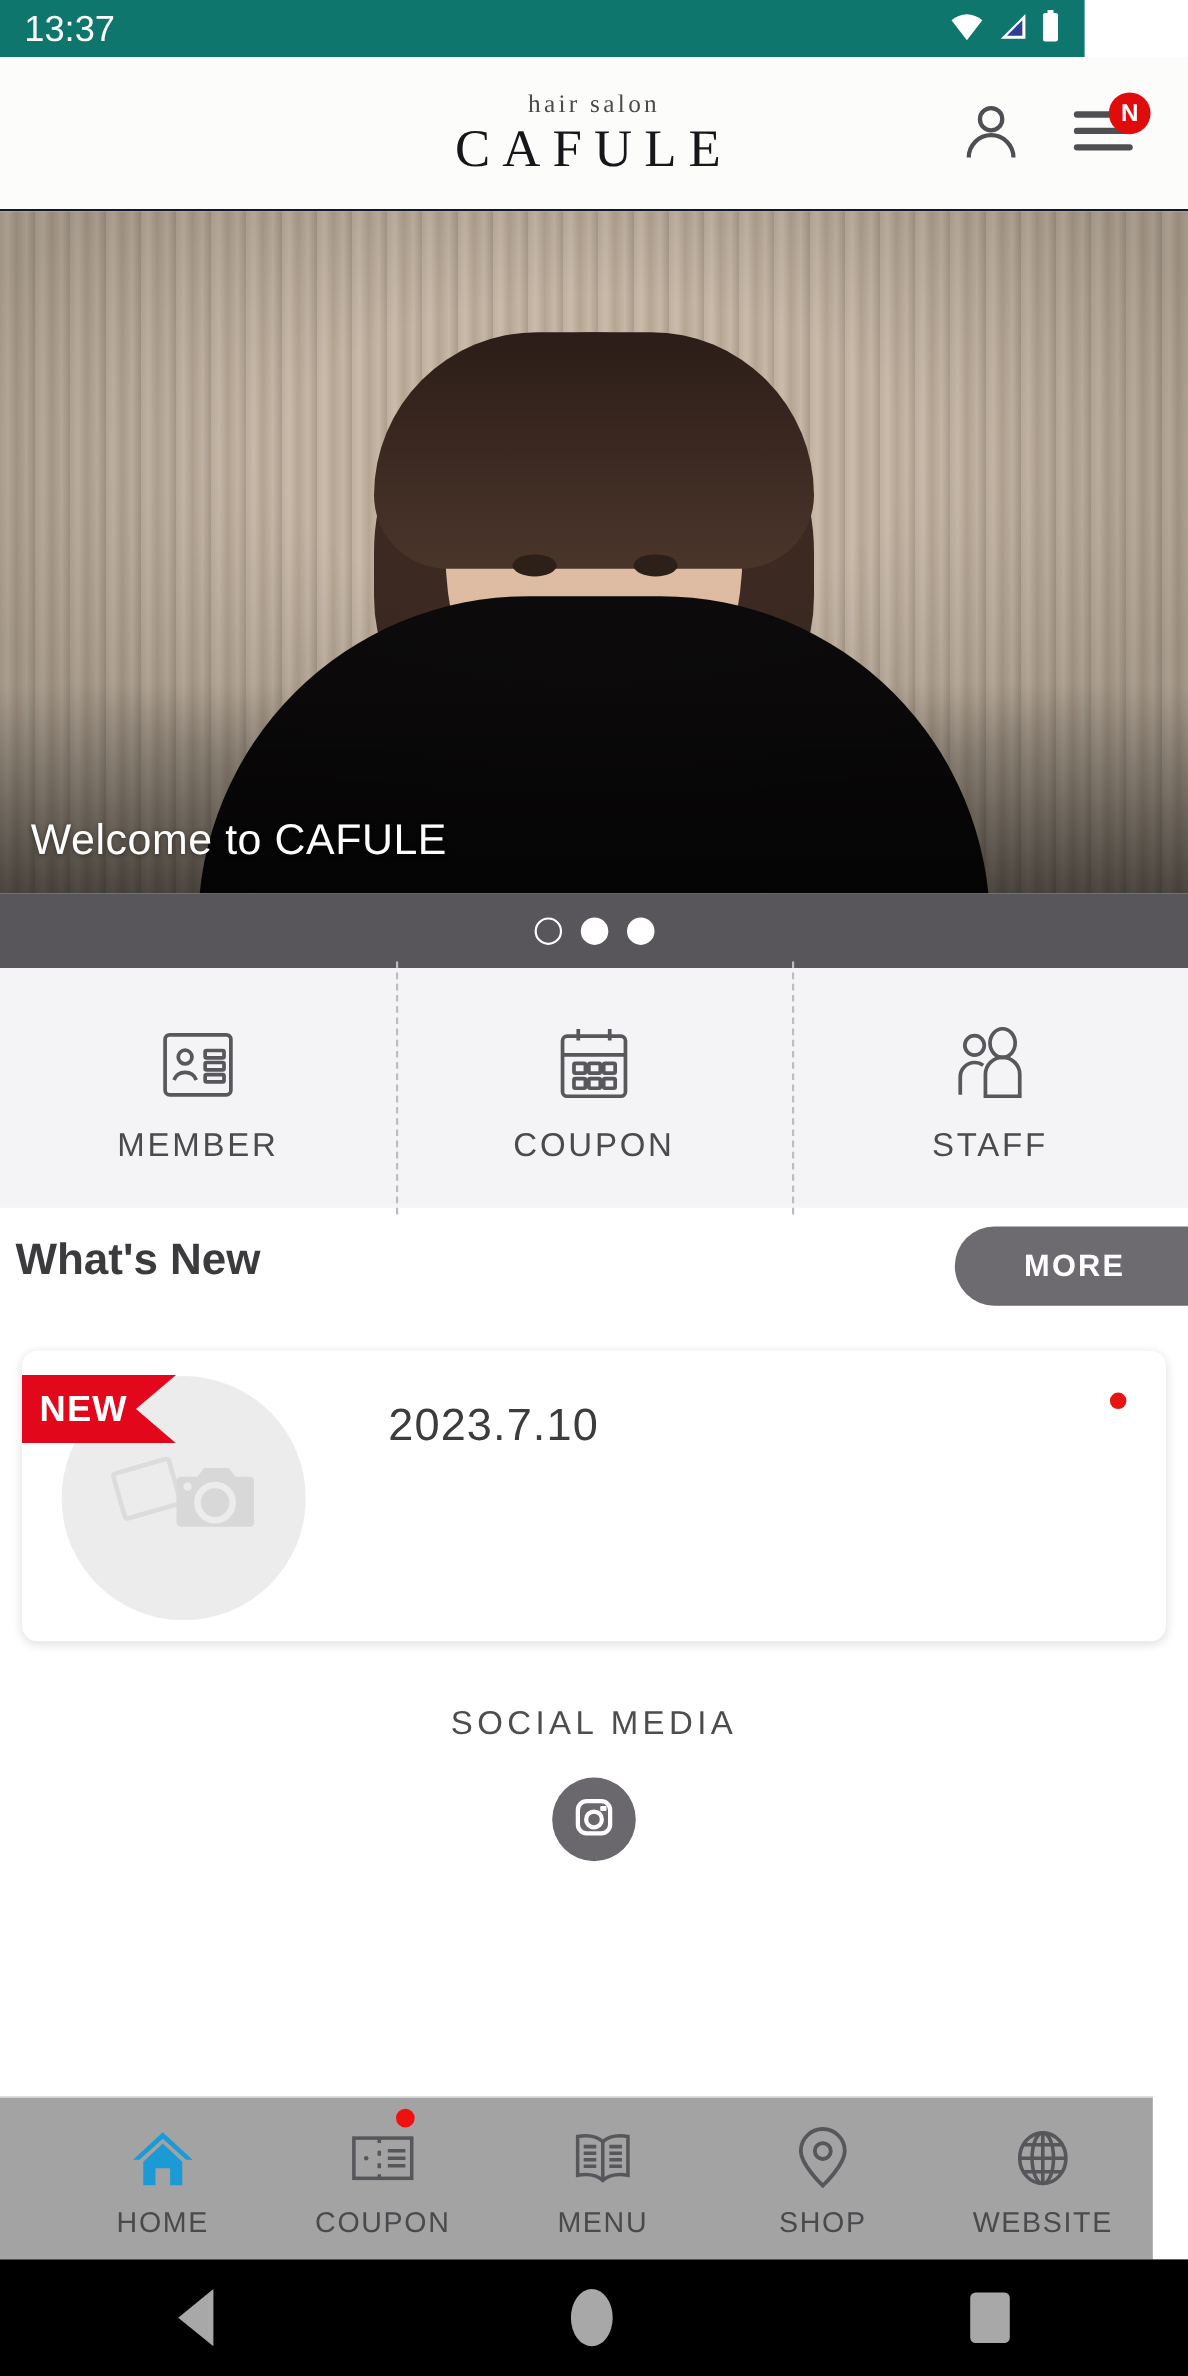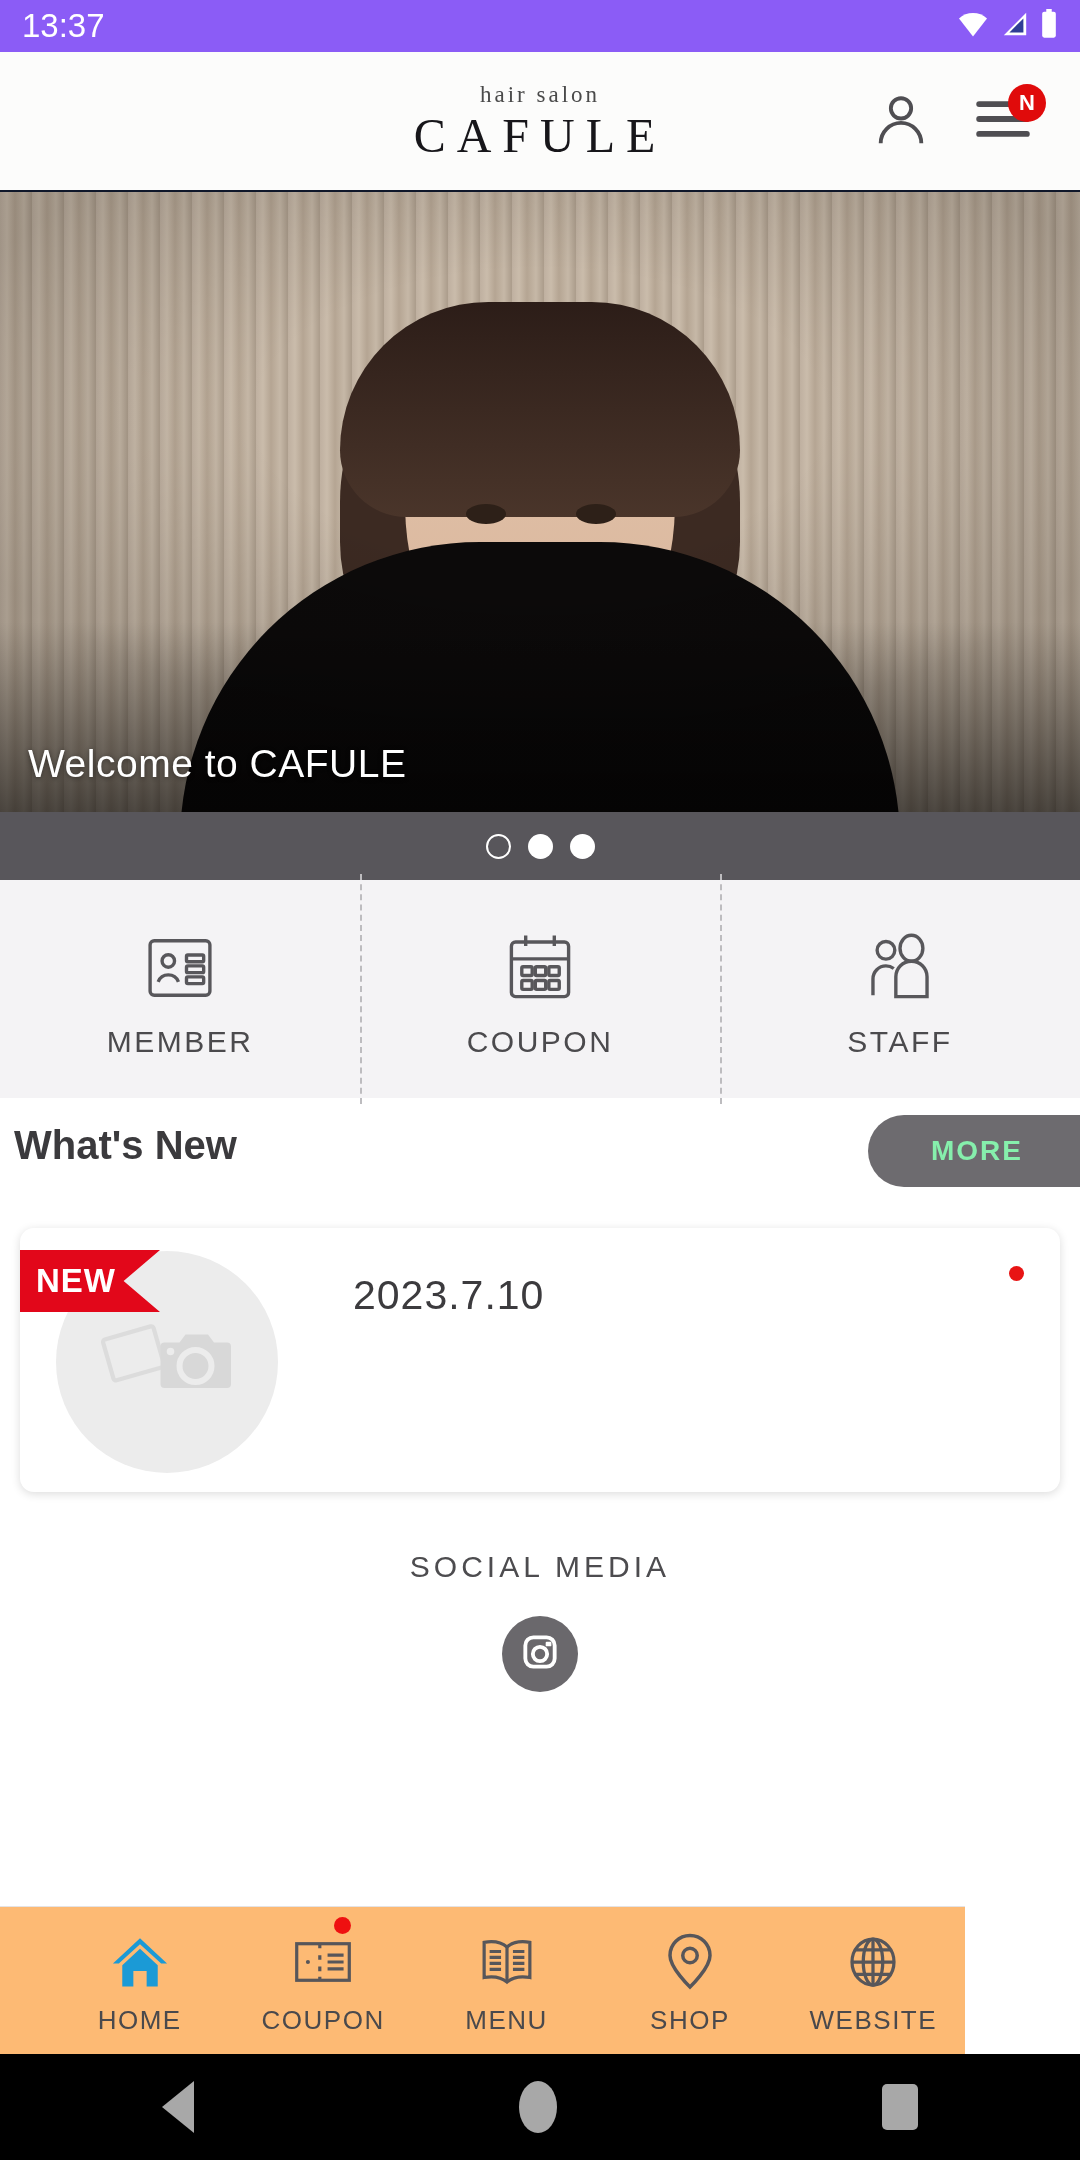--- a/index.html
+++ b/index.html
@@ -6,22 +6,22 @@
   html, body {
     width: 1080px; height: 2160px;
     background: #ffffff;
     font-family: "Liberation Sans", sans-serif;
     overflow: hidden;
   }
   #app { position: relative; width: 1080px; height: 2160px; background:#fff; }
 
   
   .statusbar {
-    position: absolute; top:0; left:0; width:1080px; height:52px;
-    background:#8b5cf6; display:flex; align-items:center;
+    position: absolute; top:0; left:0; width:986px; height:52px;
+    background:#0f766e; display:flex; align-items:center;
     padding: 0 22px; color:#fff;
   }
   .status-time { font-size:33px; letter-spacing:0px; font-family:"Liberation Sans", sans-serif; }
   .status-icons { margin-left:auto; display:flex; align-items:center; gap:10px; }
 
   
   .appbar {
     position:absolute; top:52px; left:0; width:1080px; height:140px;
     background:#fcfcfb; display:flex; align-items:center;
     border-bottom:2px solid #0f172a;
@@ -150,21 +150,21 @@
     position:absolute; top:1115px; left:0; width:1080px; height:86px;
   }
   .section-title {
     position:absolute; left:14px; top:8px;
     font-size:40px; font-weight:bold; color:#3b3a3d;
     font-family:"Liberation Sans", sans-serif;
   }
   .more-btn {
     position:absolute; right:0; top:0;
     height:72px; min-width:212px; padding:0 48px 0 54px;
-    background:#6d6b6f; color:#86efac;
+    background:#6d6b6f; color:#ffffff;
     border-radius:40px 0 0 40px;
     display:flex; align-items:center; justify-content:center;
     font-size:28px; font-weight:bold; letter-spacing:2px;
     font-family:"Liberation Sans", sans-serif;
   }
 
   
   .news-card {
     position:absolute; top:1228px; left:20px; width:1040px; height:264px;
     background:#ffffff; border-radius:14px;
@@ -209,22 +209,22 @@
     font-family:"Liberation Sans", sans-serif;
   }
   .social-icons { margin-top:32px; display:flex; gap:28px; }
   .social-circle {
     width:76px; height:76px; border-radius:50%; background:#6a686c;
     display:flex; align-items:center; justify-content:center;
   }
 
   
   .bottomnav {
-    position:absolute; left:0; bottom:106px; width:965px; height:148px;
-    background:#fdba74; border-top:1px solid #e4e3e5;
+    position:absolute; left:0; bottom:106px; width:1048px; height:148px;
+    background:#a3a3a3; border-top:1px solid #e4e3e5;
     display:flex; align-items:center;padding-left:48px;
   }
   .nav-cell {
     flex:1; display:flex; flex-direction:column; align-items:center; justify-content:center;
     position:relative; height:100%;
   }
   .nav-ico { height:74px; display:flex; align-items:center; justify-content:center; }
   .nav-label {
     margin-top:6px; font-size:26px; color:#4a494c; letter-spacing:1.5px;
     font-family:"Liberation Sans", sans-serif;

